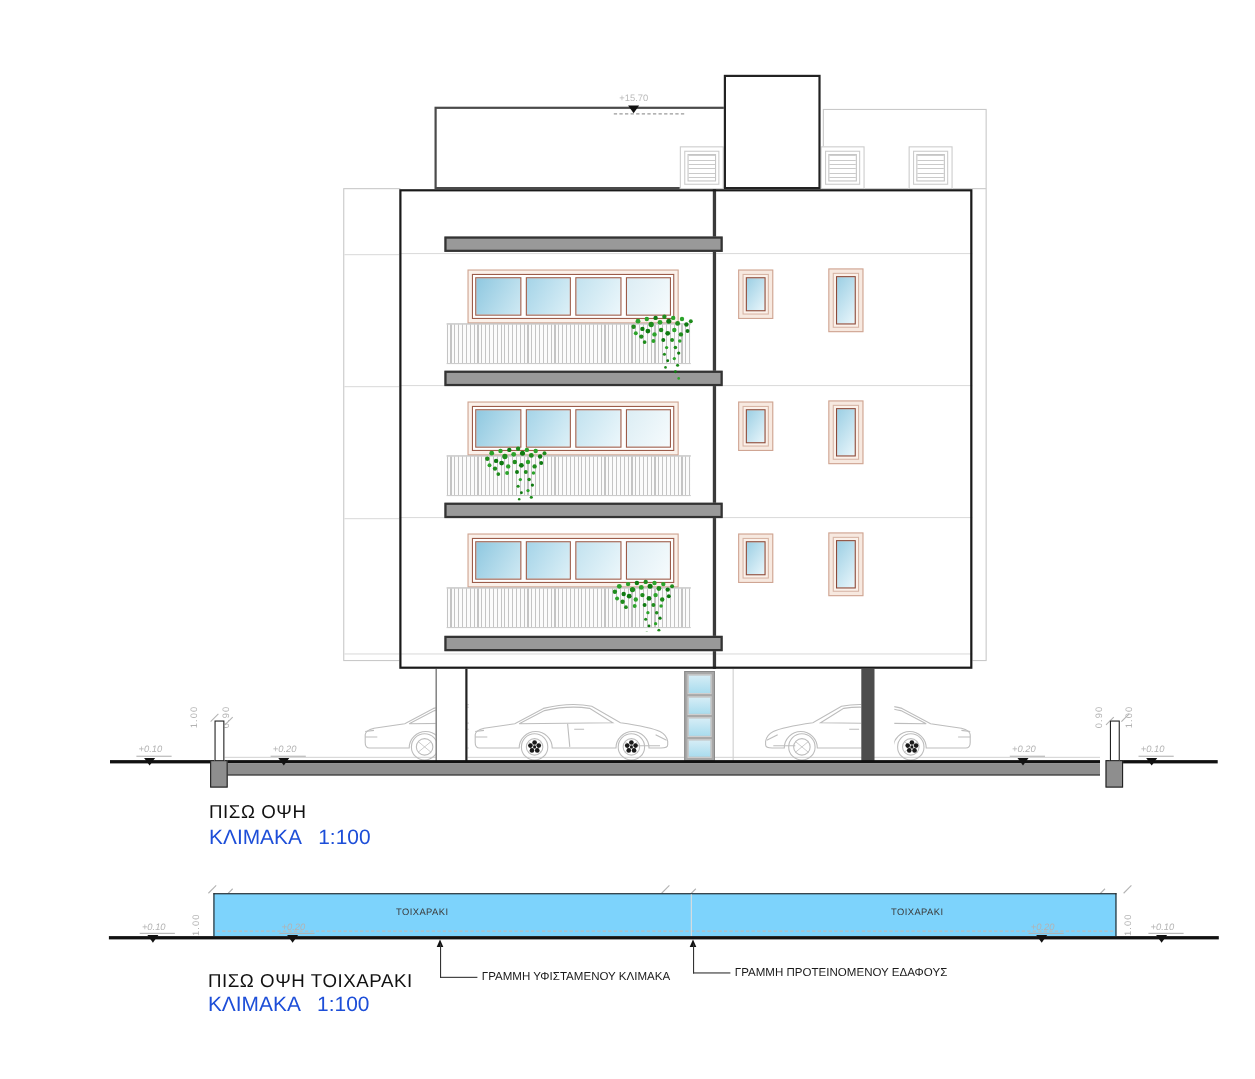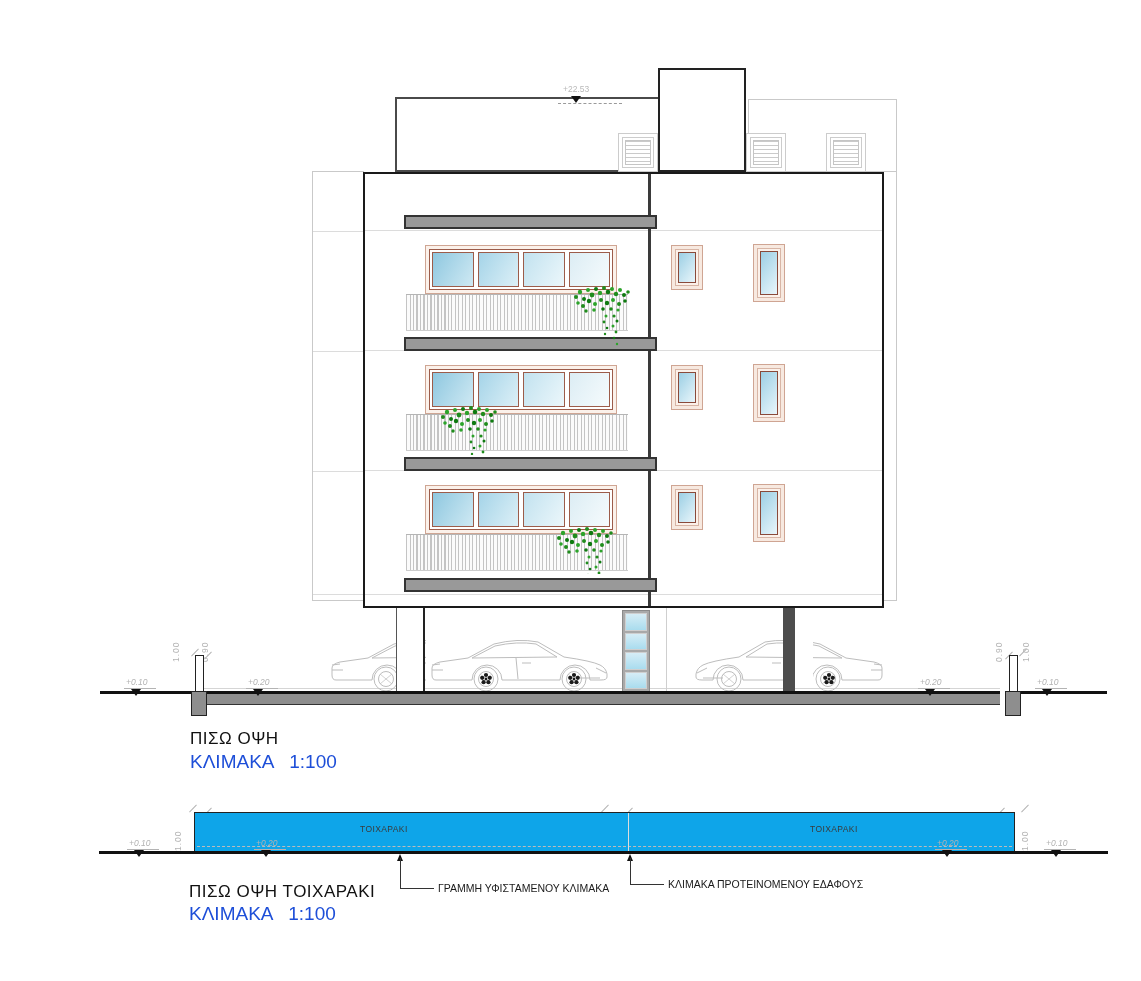--- a/index.html
+++ b/index.html
@@ -120,21 +120,21 @@
           <circle cx="34" cy="39" r="1.4" fill="#1f8c1c"></circle>
         <circle cx="37" cy="45" r="1.3" fill="#0e7a10"></circle>
           <circle cx="35" cy="51" r="1.2" fill="#1f8c1c"></circle>
       </g>
     </defs>
   </svg>
 
   <div class="abs outline-faint" style="left:748px;top:99px;width:149px;height:73px;z-index:1"></div>
   <div class="abs" style="left:395px;top:97px;width:273px;height:75px;border:2px solid #4a4a4a;background:#fff;box-sizing:border-box;z-index:2"></div>
 
-  <div class="abs" style="left:563px;top:84px;font-size:8.5px;color:#b9b9b9;z-index:3;white-space:pre">+22.53</div>
+  <div class="abs" style="left:563px;top:84px;font-size:8.5px;color:#b9b9b9;z-index:3;white-space:pre">+15.70</div>
   <div class="abs" style="left:558px;top:103px;width:64px;border-top:1px dashed #9a9a9a;z-index:3"></div>
   <div class="abs lvl-tri" style="left:571px;top:96px;z-index:3"></div>
 
   <div class="abs shutter" style="left:618px;top:133px;width:40px;height:39px;z-index:3">
       <div class="shutter-m">
         <div class="shutter-g"></div>
       </div>
     </div>
   <div class="abs shutter" style="left:746px;top:133px;width:40px;height:39px;z-index:3">
       <div class="shutter-m">
@@ -305,21 +305,21 @@
   <div class="abs dim" style="left:995px;top:626px;height:36px">0.90</div>
   <div class="abs dim" style="left:1022px;top:622px;height:40px">1.00</div>
   <div class="abs tick" style="left:190px;top:652px"></div>
   <div class="abs tick" style="left:203px;top:655px"></div>
   <div class="abs tick" style="left:1004px;top:655px"></div>
   <div class="abs tick" style="left:1018px;top:652px"></div>
 
   <div class="abs title" style="left:190px;top:729px">ΠΙΣΩ ΟΨΗ</div>
   <div class="abs subtitle" style="left:190px;top:751px">ΚΛΙΜΑΚΑ   1:100</div>
 
-  <div class="abs" style="left:194px;top:812px;width:821px;height:39px;background:#0ea5e9;border:1px solid #222;border-bottom:none;box-sizing:border-box;z-index:2">
+  <div class="abs" style="left:194px;top:812px;width:821px;height:39px;background:#7dd3fc;border:1px solid #222;border-bottom:none;box-sizing:border-box;z-index:2">
     <div style="position:absolute;left:2px;right:2px;bottom:4px;border-top:1px dashed #bbb"></div>
     <div style="position:absolute;left:433px;top:0;bottom:0;width:1px;background:#ddd"></div>
     <div class="wall-label" style="position:absolute;left:165px;top:11px">ΤΟΙΧΑΡΑΚΙ</div>
     <div class="wall-label" style="position:absolute;left:615px;top:11px">ΤΟΙΧΑΡΑΚΙ</div>
   </div>
   <div class="abs ground-dark" style="left:99px;top:851px;width:1009px;height:3px;z-index:3"></div>
 
   <div class="abs" style="left:127px;top:832px;z-index:4">
     <span class="lvl-text">+0.10</span>
     <div class="lvl-tri" style="margin-left:7px"></div></div>
@@ -347,18 +347,18 @@
   <div class="abs tick" style="left:1020px;top:808px"></div>
 
   <div class="abs arrow-up" style="left:397px;top:854px;z-index:4"></div>
   <div class="abs leader" style="left:400px;top:858px;width:1px;height:31px;z-index:4"></div>
   <div class="abs leader" style="left:400px;top:888px;width:34px;height:1px;z-index:4"></div>
   <div class="abs callout-text" style="left:438px;top:882px;z-index:4">ΓΡΑΜΜΗ ΥΦΙΣΤΑΜΕΝΟΥ ΚΛΙΜΑΚΑ</div>
 
   <div class="abs arrow-up" style="left:627px;top:854px;z-index:4"></div>
   <div class="abs leader" style="left:630px;top:858px;width:1px;height:27px;z-index:4"></div>
   <div class="abs leader" style="left:630px;top:884px;width:34px;height:1px;z-index:4"></div>
-  <div class="abs callout-text" style="left:668px;top:878px;z-index:4">ΚΛΙΜΑΚΑ ΠΡΟΤΕΙΝΟΜΕΝΟΥ ΕΔΑΦΟΥΣ</div>
+  <div class="abs callout-text" style="left:668px;top:878px;z-index:4">ΓΡΑΜΜΗ ΠΡΟΤΕΙΝΟΜΕΝΟΥ ΕΔΑΦΟΥΣ</div>
 
   <div class="abs title" style="left:189px;top:882px">ΠΙΣΩ ΟΨΗ ΤΟΙΧΑΡΑΚΙ</div>
   <div class="abs subtitle" style="left:189px;top:903px">ΚΛΙΜΑΚΑ   1:100</div>
 
 </div>
 
 </body></html>

